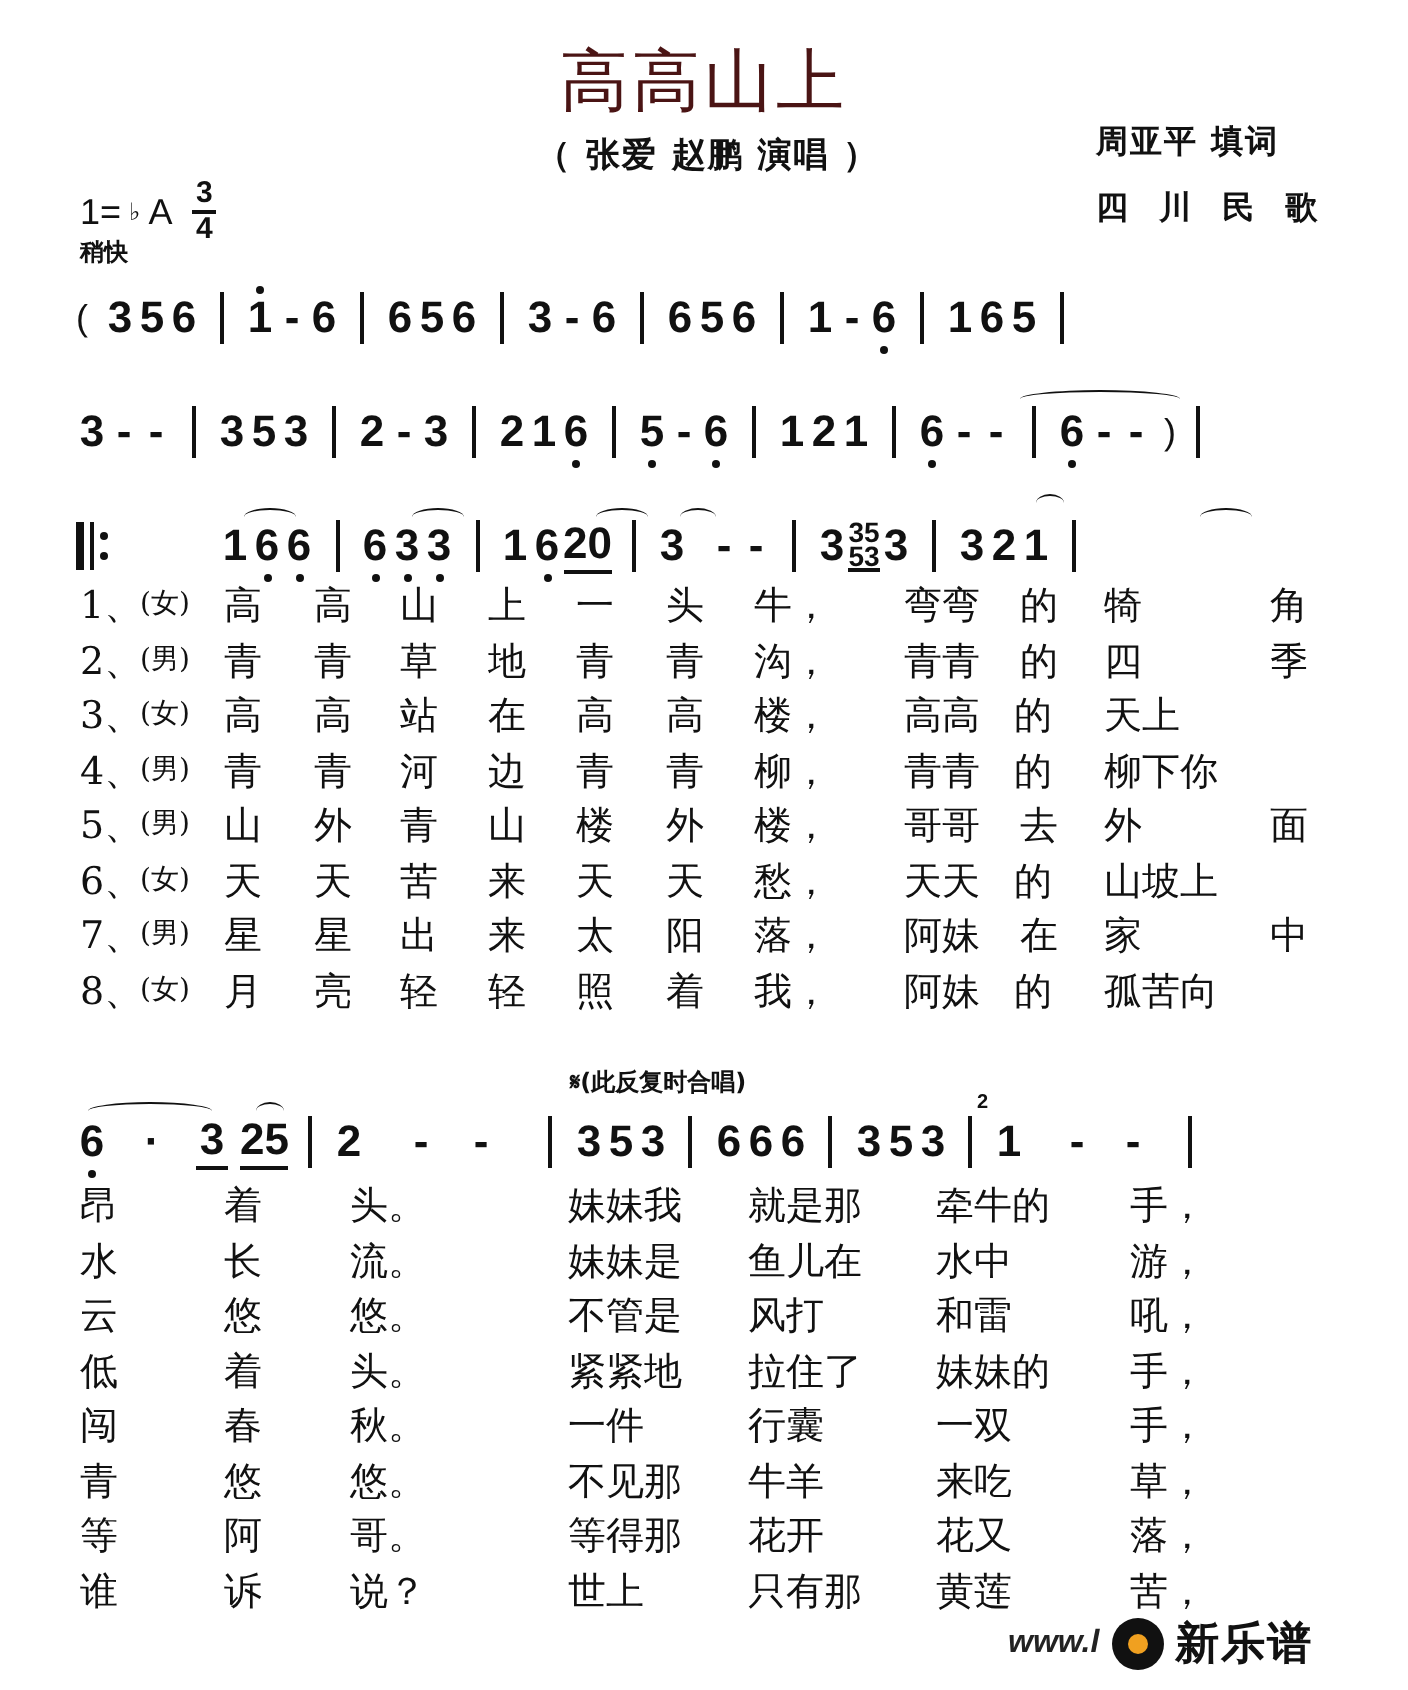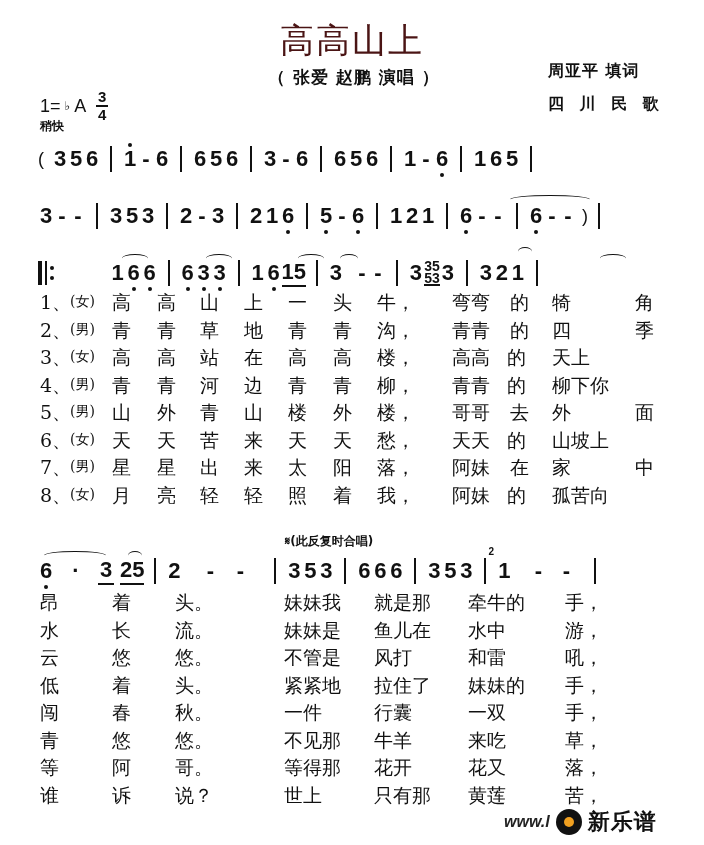--- a/index.html
+++ b/index.html
@@ -78,21 +78,21 @@
   <span class="n dl">6</span><span class="n">-</span><span class="n">-</span>
   <span style="font-weight:normal;font-size:18px;margin-left:6px">)</span><span class="bl"></span>
 </div>
 <div class="slur" style="left:510px; top:195px; width:80px"></div>
 
 <div class="abs line" style="top:258px">
   <span class="repeat"><span class="thick"></span><span class="thin"></span><span class="dots"><span></span><span></span></span></span>
   <span style="display:inline-block;width:56px"></span>
   <span class="n">1</span><span class="n dl">6</span><span class="n dl">6</span><span class="bl"></span>
   <span class="n dl">6</span><span class="n dl">3</span><span class="n dl">3</span><span class="bl"></span>
-  <span class="n">1</span><span class="n dl">6</span><span class="n ul">15</span><span class="bl"></span>
+  <span class="n">1</span><span class="n dl">6</span><span class="n ul">20</span><span class="bl"></span>
   <span class="n">3</span><span class="n" style="margin-left:10px">-</span><span class="n">-</span><span class="bl"></span>
   <span class="n">3</span><span class="n ul" style="font-size:14px;line-height:12px;display:inline-flex;flex-direction:column">35<br>53</span><span class="n">3</span><span class="bl"></span>
   <span class="n">3</span><span class="n">2</span><span class="n">1</span><span class="bl"></span>
 </div>
 <div class="slur" style="left:122px; top:254px; width:26px"></div>
 <div class="slur" style="left:206px; top:254px; width:26px"></div>
 <div class="slur" style="left:298px; top:254px; width:26px"></div>
 <div class="slur" style="left:340px; top:254px; width:18px"></div>
 <div class="slur" style="left:518px; top:247px; width:14px"></div>
 <div class="slur" style="left:600px; top:254px; width:26px"></div>

